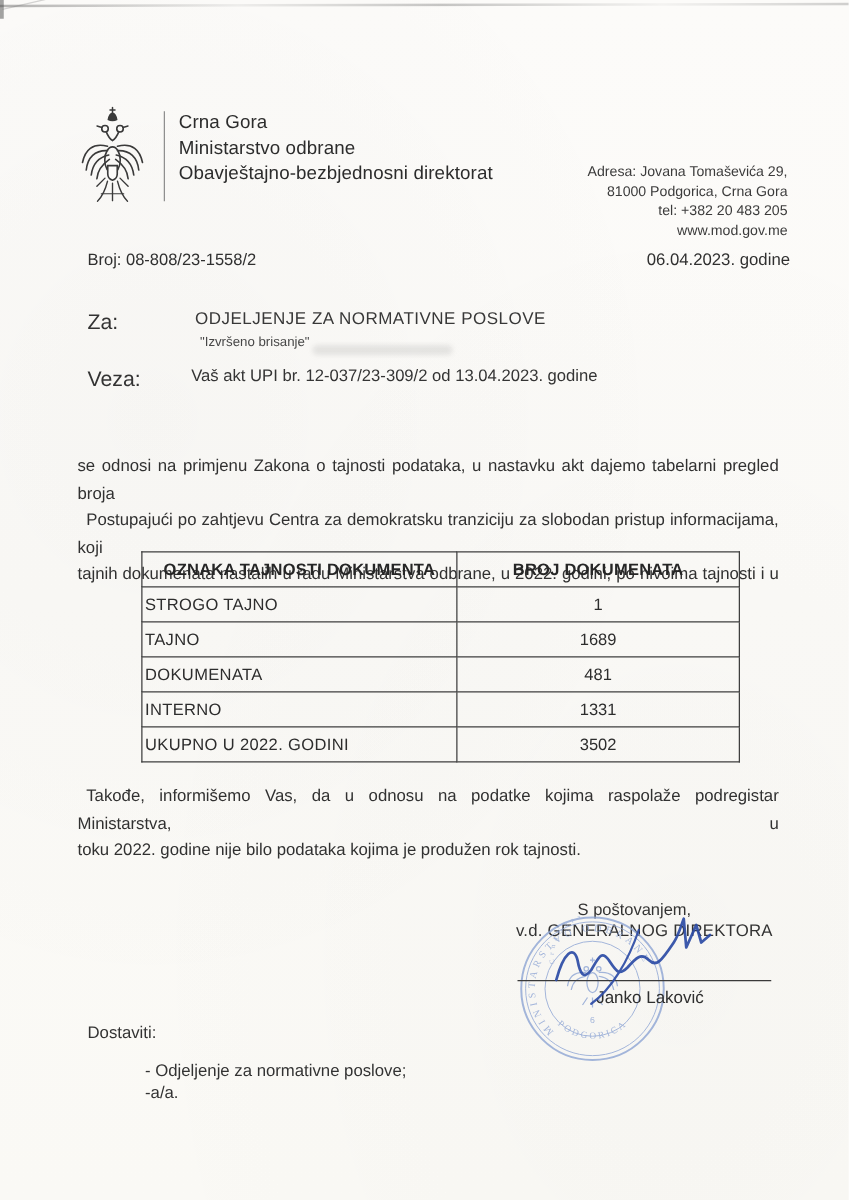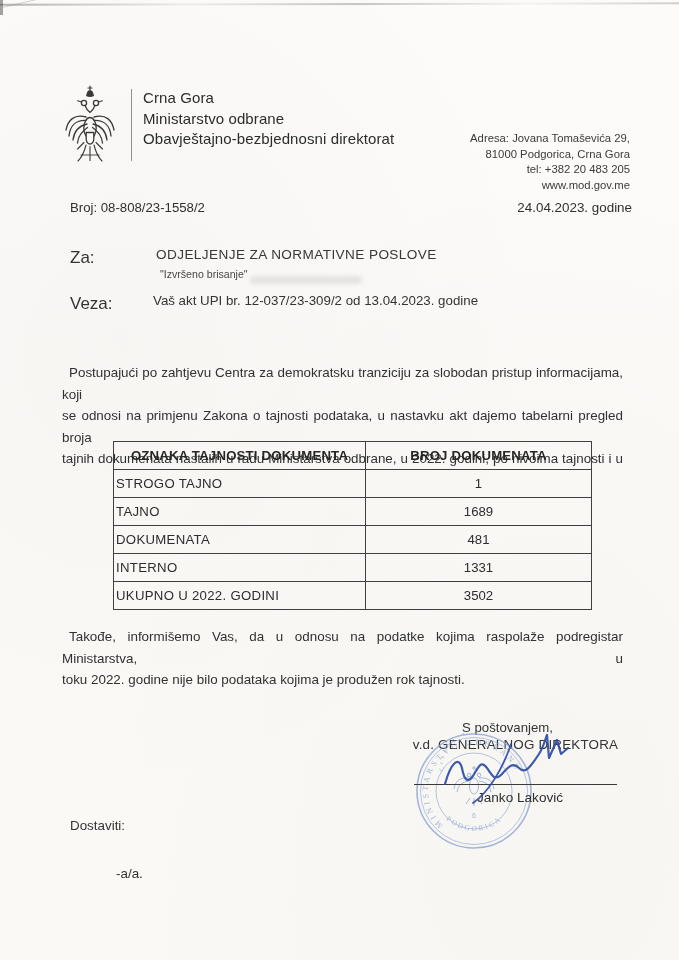--- a/index.html
+++ b/index.html
@@ -107,32 +107,32 @@
   </div>
 
   <div class="abs contact">
     <div>Adresa: Jovana Tomaševića 29,</div>
     <div>81000 Podgorica, Crna Gora</div>
     <div>tel: +382 20 483 205</div>
     <div>www.mod.gov.me</div>
   </div>
 
   <div class="abs doc-number">Broj: 08-808/23-1558/2</div>
-  <div class="abs doc-date">24.04.2023. godine</div>
+  <div class="abs doc-date">06.04.2023. godine</div>
 
   <div class="abs field-label za-label">Za:</div>
   <div class="abs za-value">ODJELJENJE ZA NORMATIVNE POSLOVE</div>
   <div class="abs za-note">"Izvršeno brisanje"</div>
 
   <div class="abs field-label veza-label">Veza:</div>
   <div class="abs veza-value">Vaš akt UPI br. 12-037/23-309/2 od 13.04.2023. godine</div>
 
   <div class="abs para para1">
+    <div class="jline">se odnosi na primjenu Zakona o tajnosti podataka, u nastavku akt dajemo tabelarni pregled broja</div>
     <div class="jline indent">Postupajući po zahtjevu Centra za demokratsku tranziciju za slobodan pristup informacijama, koji</div>
-    <div class="jline">se odnosi na primjenu Zakona o tajnosti podataka, u nastavku akt dajemo tabelarni pregled broja</div>
     <div class="jline">tajnih dokumenata nastalih u radu Ministarstva odbrane, u 2022. godini, po nivoima tajnosti i u</div>
   </div>
 
   <table class="abs cls-table">
     <thead>
       <tr>
         <th>OZNAKA TAJNOSTI DOKUMENTA</th>
         <th>BROJ DOKUMENATA</th>
       </tr>
     </thead>
@@ -200,15 +200,16 @@
 
   <div class="abs sig-line"></div>
   <div class="abs signer-name">Janko Laković</div>
 
   <svg class="abs signature" viewBox="0 0 170 92" fill="none" stroke="#2d4ca6" stroke-width="2.2" stroke-linecap="round" stroke-linejoin="round" opacity="0.92">
     <path d="M30,60 C36,38 44,32 47,44 C49,55 52,60 58,52 C64,42 66,36 72,44 C78,53 80,57 87,50 C94,42 98,38 104,44 C110,50 114,45 124,30 C128,24 130,16 132,11 L134,34 L142,16 L146,30 L153,24"></path>
     <path d="M96,20 C88,44 74,68 58,79" stroke-width="1.8"></path>
   </svg>
 
   <div class="abs dist-label">Dostaviti:</div>
+  <div class="abs dist-item1">- Odjeljenje za normativne poslove;</div>
   <div class="abs dist-item2">-a/a.</div>
 
 </div>
 
 </body></html>

